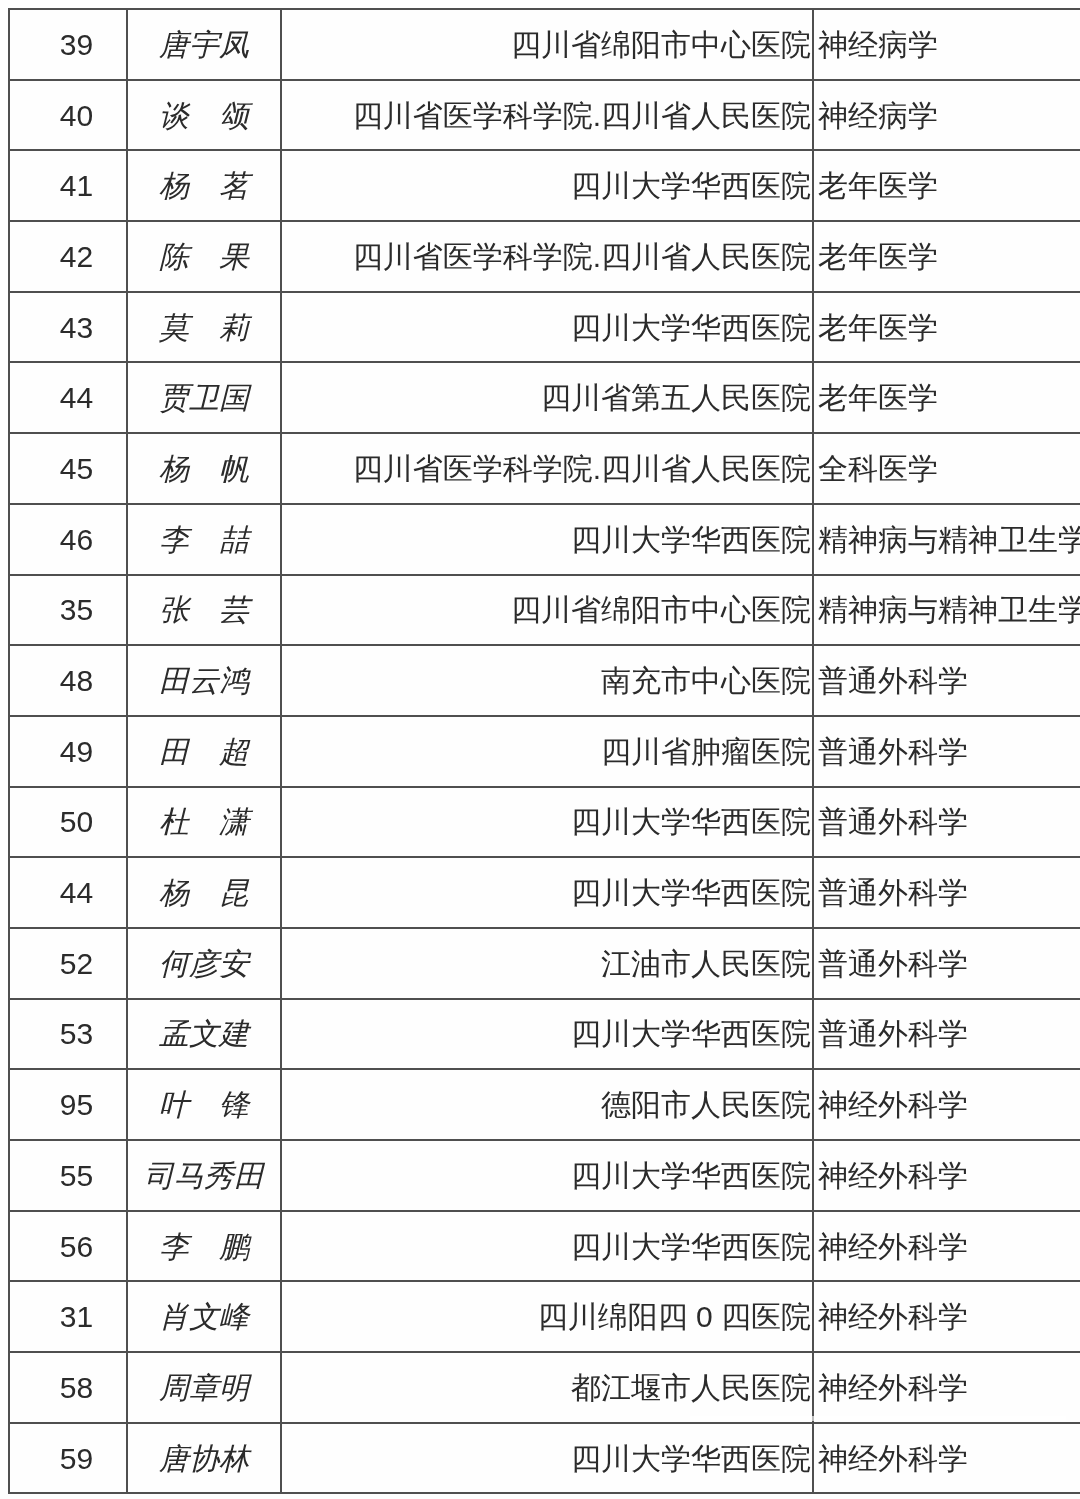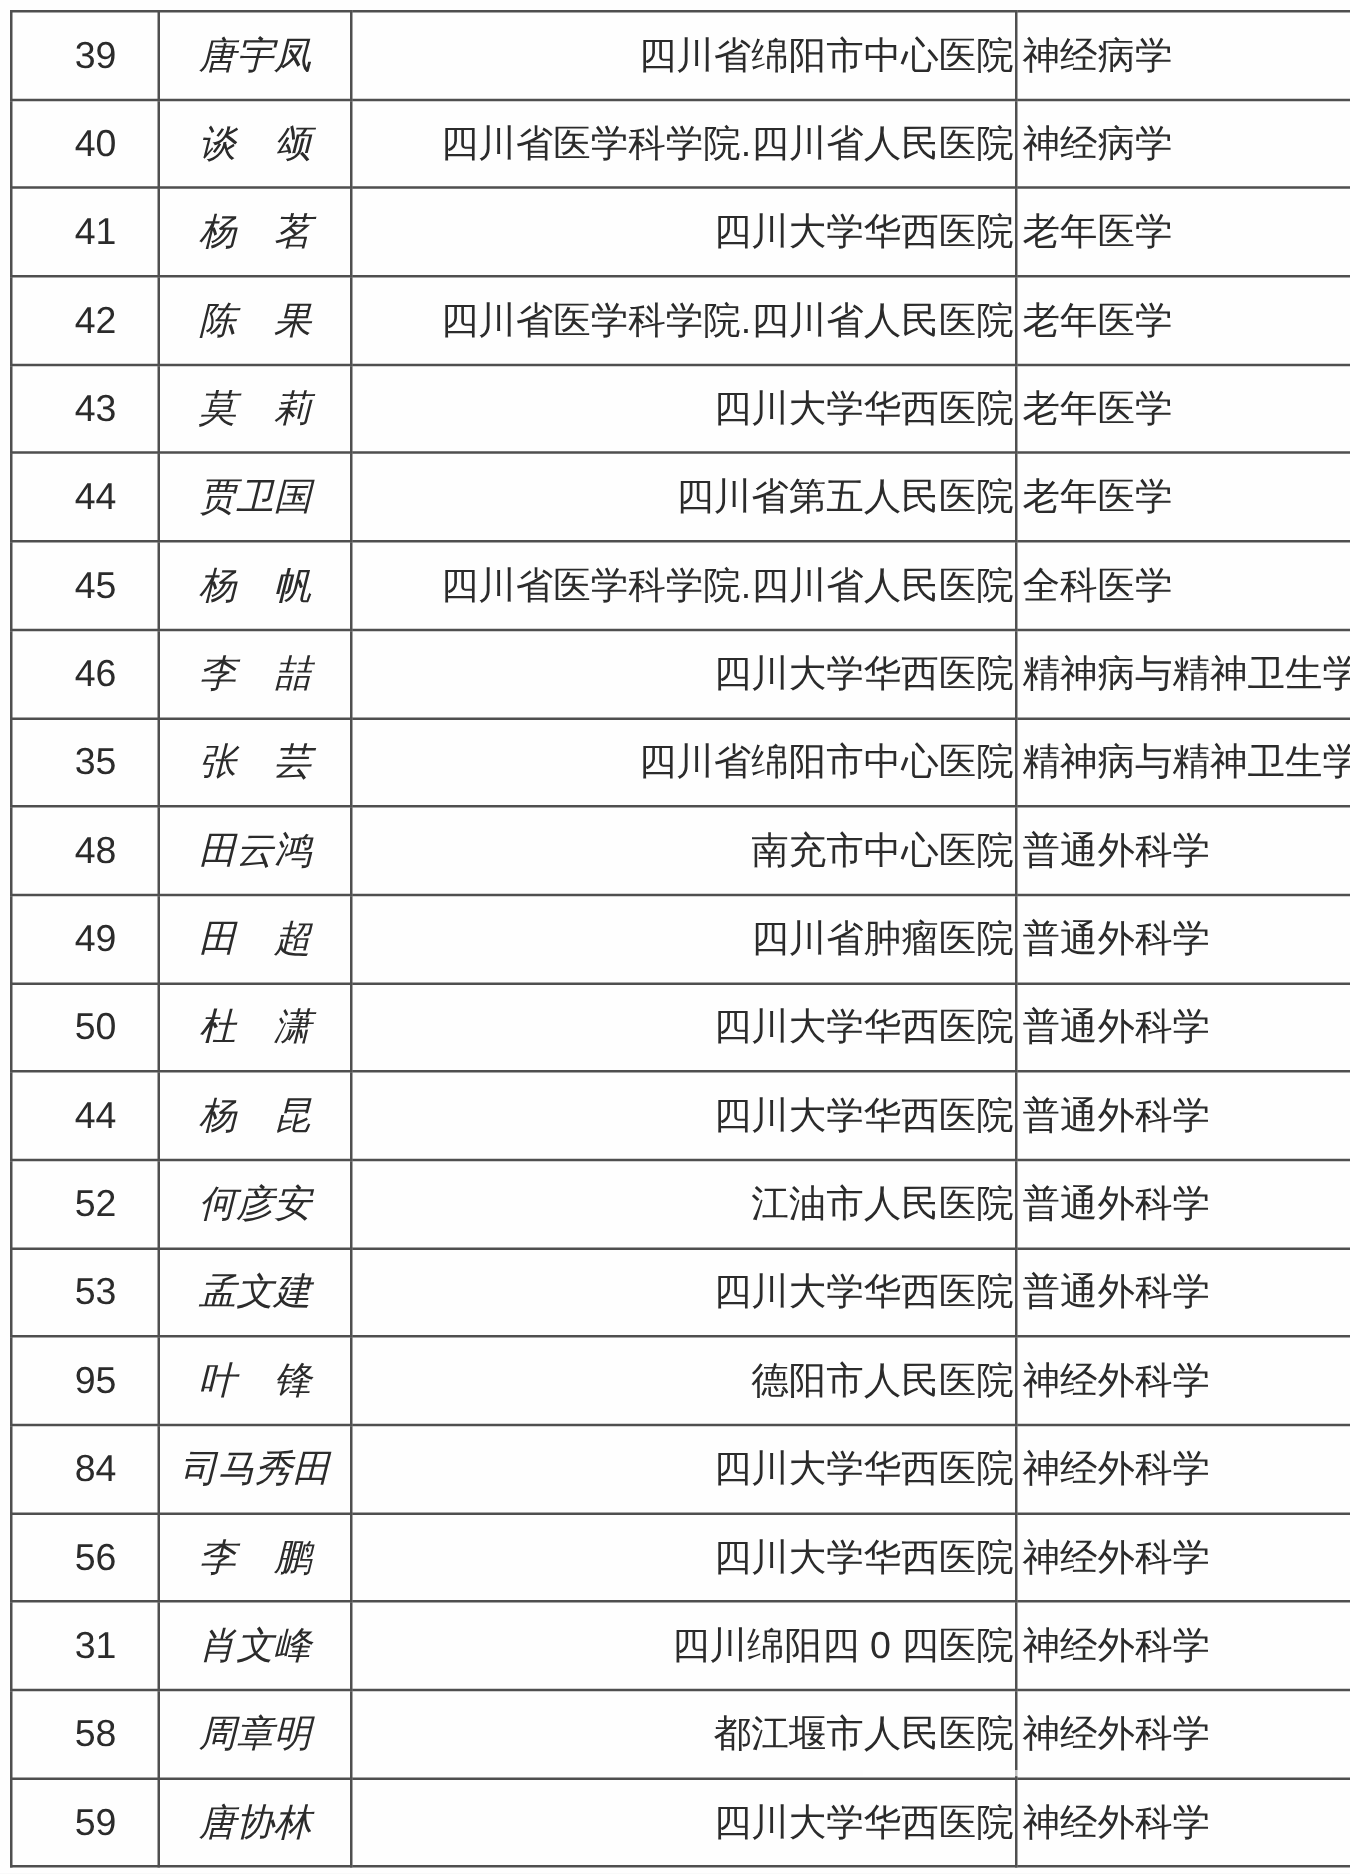--- a/index.html
+++ b/index.html
@@ -161,21 +161,21 @@
       <td class="col-hospital">四川大学华西医院</td>
       <td class="col-specialty">普通外科学</td>
     </tr>
         <tr>
       <td class="col-no">95</td>
       <td class="col-name">叶　锋</td>
       <td class="col-hospital">德阳市人民医院</td>
       <td class="col-specialty">神经外科学</td>
     </tr>
         <tr>
-      <td class="col-no">84</td>
+      <td class="col-no">55</td>
       <td class="col-name">司马秀田</td>
       <td class="col-hospital">四川大学华西医院</td>
       <td class="col-specialty">神经外科学</td>
     </tr>
         <tr>
       <td class="col-no">56</td>
       <td class="col-name">李　鹏</td>
       <td class="col-hospital">四川大学华西医院</td>
       <td class="col-specialty">神经外科学</td>
     </tr>

